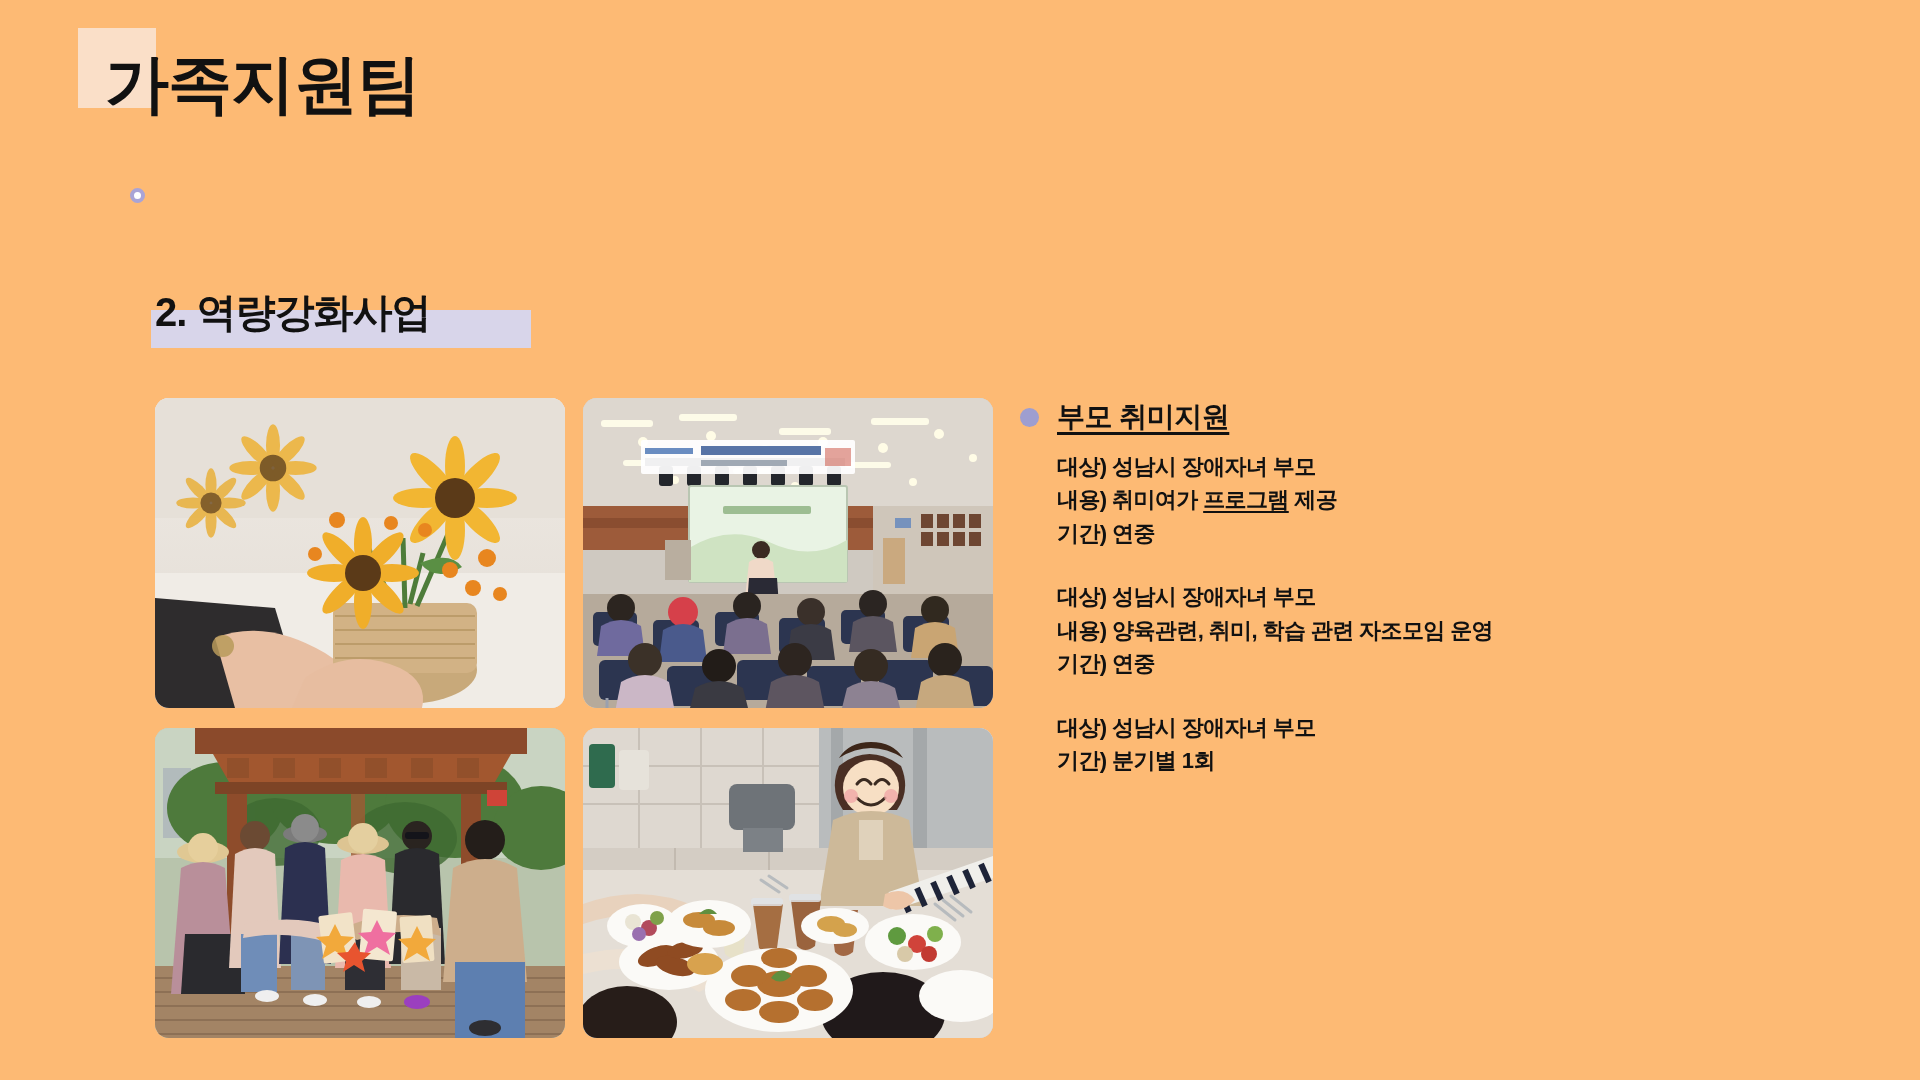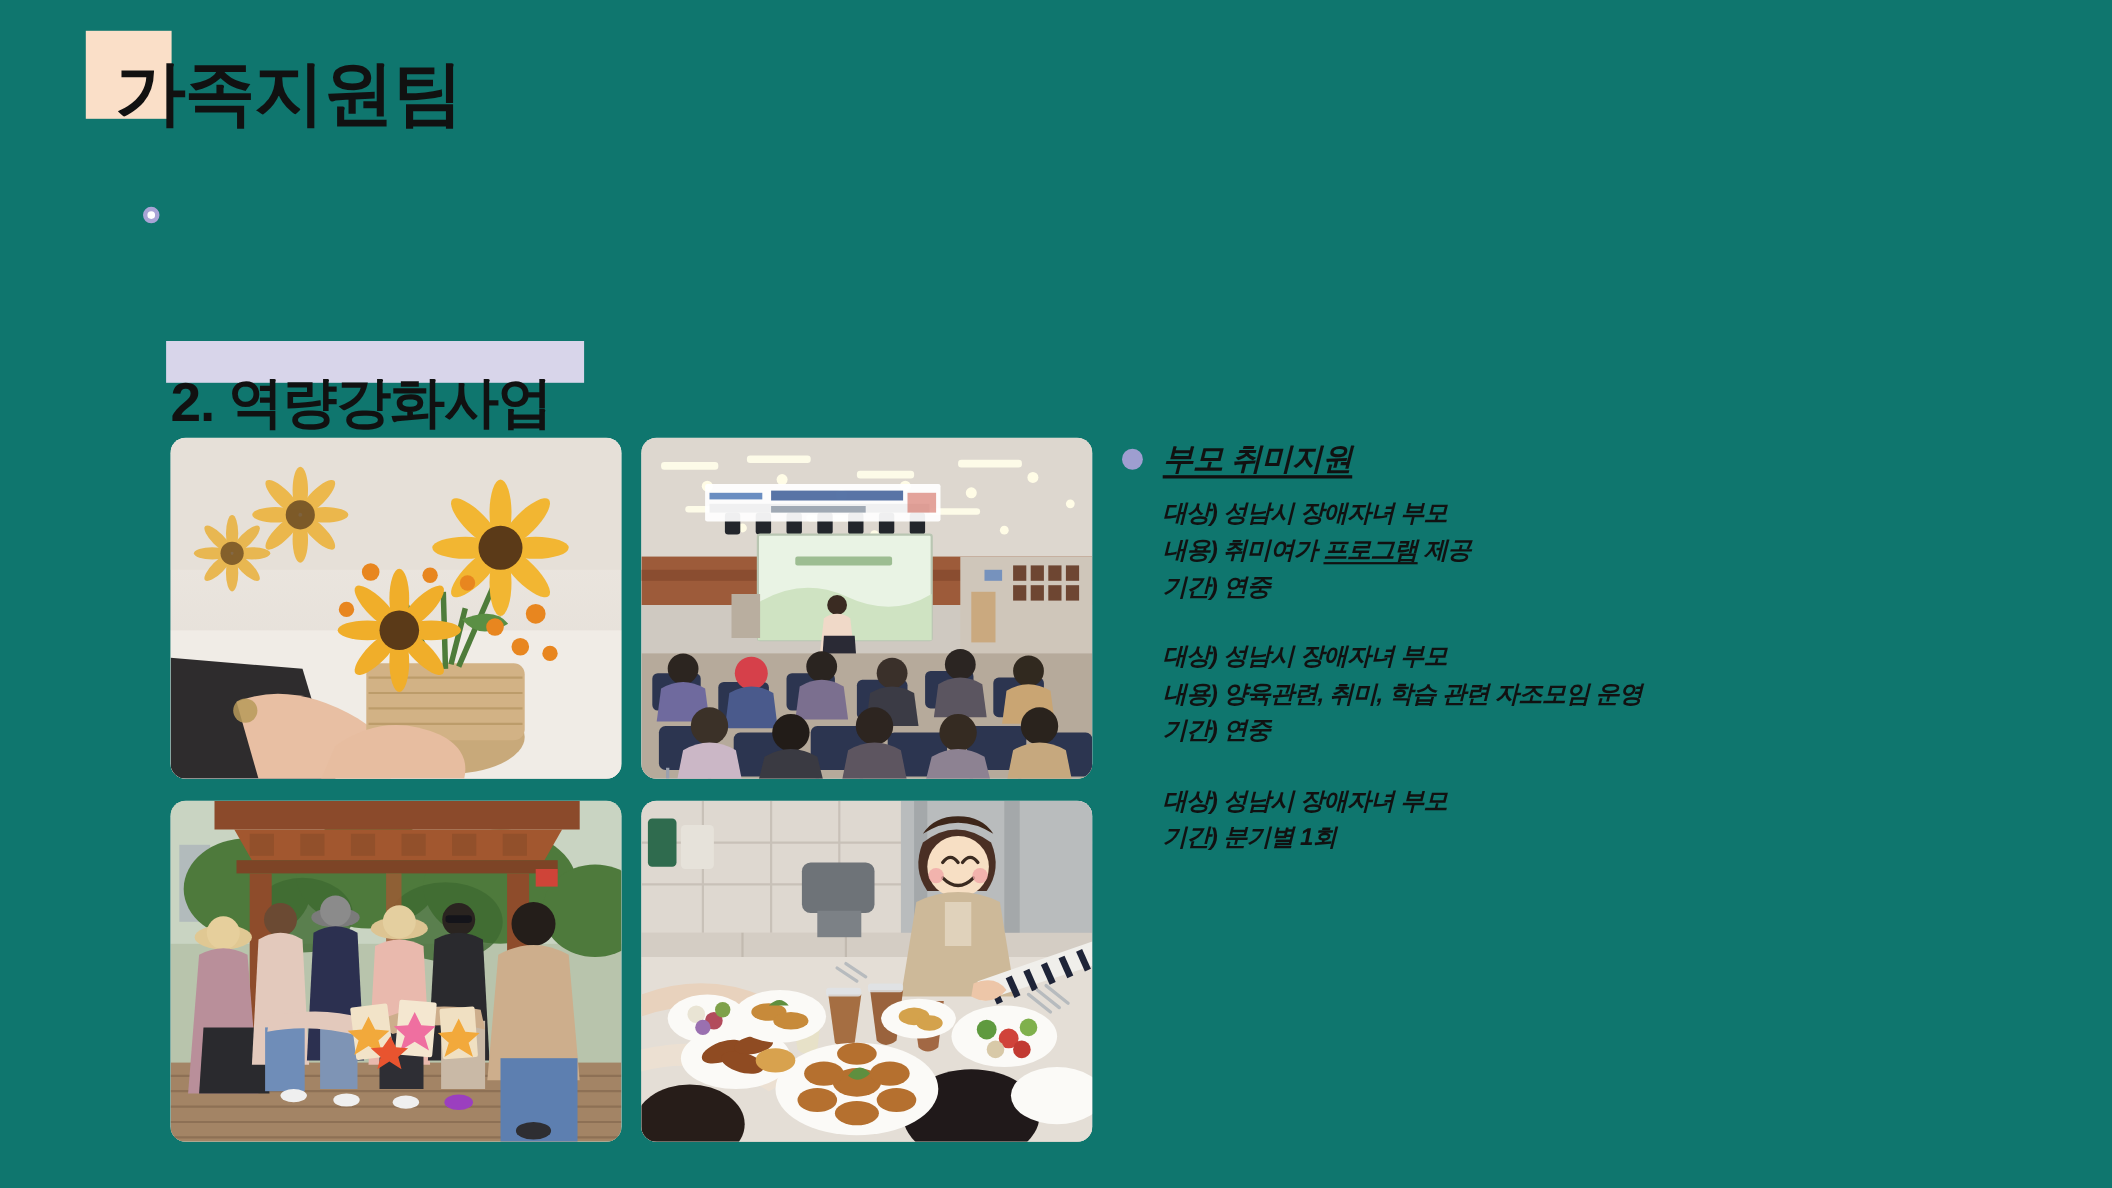--- a/index.html
+++ b/index.html
@@ -13,21 +13,21 @@
     height: 1080px;
     overflow: hidden;
     font-family: "Liberation Sans", "DejaVu Sans", sans-serif;
     color: #111111;
     position: relative;
   }
 
   .slide {
     position: absolute;
     inset: 0;
-    background: #0f766e;
+    background: #fdba74;
   }
 
   
   .title-block {
     position: absolute;
     left: 78px;
     top: 28px;
     width: 700px;
     height: 120px;
   }
@@ -87,27 +87,26 @@
   .section-highlight {
     position: absolute;
     left: -4px;
     top: 22px;
     width: 380px;
     height: 38px;
     background: #d8d5ea;
   }
   .section-label {
     position: relative;
-    font-size: 50px;
+    font-size: 40px;
     font-weight: 800;
     letter-spacing: -1px;
     color: #111111;
     white-space: nowrap;
     line-height: 1.2;
-    margin-top: 48px;
   }
 
   
   .photo-grid {
     position: absolute;
     left: 155px;
     top: 398px;
     width: 840px;
     height: 660px;
     display: grid;
@@ -122,21 +121,20 @@
     background: #e8e4df;
   }
   .photo svg { display: block; width: 100%; height: 100%; }
 
   
   .content-col {
     position: absolute;
     left: 1020px;
     top: 398px;
     width: 860px;
-    font-style: italic;
   }
   .prog-block { margin-bottom: 30px; }
   .prog-block:last-child { margin-bottom: 0; }
 
   .prog-head-row {
     display: flex;
     align-items: center;
     gap: 18px;
     margin-bottom: 14px;
   }

